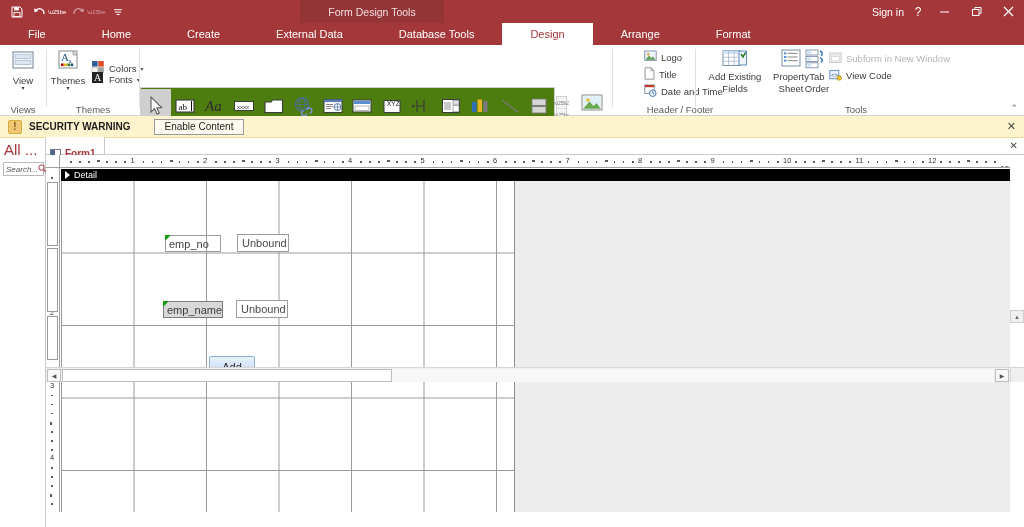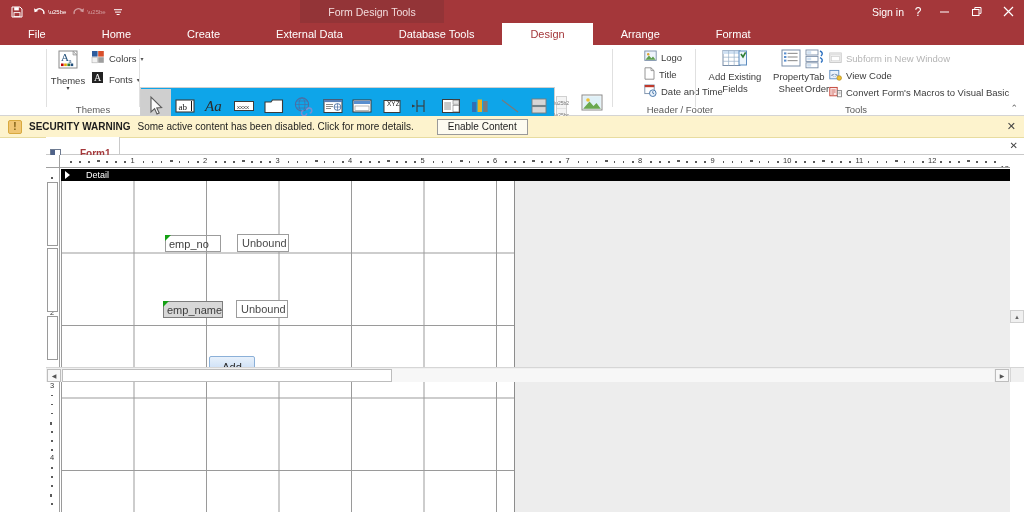--- a/index.html
+++ b/index.html
@@ -95,21 +95,21 @@
 
   .smallrow {
     position:absolute; display:flex; align-items:center; gap:4px;
     font-size:9.5px; color:#3b3b3b; white-space:nowrap;
   }
   .smallrow .caret { font-size:6px; color:#555; }
 
   
   .ctrlgallery {
     position:absolute; left:140px; top:42px; width:415px; height:38px;
-    border:1px solid #d0d0d0; background:#0ea5e9;
+    border:1px solid #d0d0d0; background:#4d7c0f;
     display:flex; align-items:center;text-decoration:underline;
   }
   .ctrlitem {
     width:30px; height:34px; display:flex; align-items:center; justify-content:center;
   }
   .ctrlitem.sel { background:#cfcfcf; }
   .gallery-scroll {
     position:absolute; left:556px; top:51px; width:11px; height:38px;
     display:flex; flex-direction:column; border:1px solid #d0d0d0; background:#f4f4f4;
   }
@@ -166,21 +166,21 @@
   .nav-search .mag { margin-left:auto; margin-right:2px; font-size:8px; color:#a4373a; }
 
   
   .doctabs {
     position:absolute; left:46px; top:138px; width:978px; height:17px;
     background:#ffffff; border-bottom:1px solid #c9c9c9;
     display:flex; align-items:flex-end;
   }
   .doctab {
     height:17px; padding:16px 8px 0 4px;
-    display:flex; align-items:center; gap:19px;
+    display:flex; align-items:center; gap:4px;
     border-right:1px solid #c9c9c9;
     font-size:10px; color:#a4373a; font-weight:bold;
     background:#ffffff;
   }
   .doctab-icon {
     width:11px; height:10px; background:#ffffff;
     border:1px solid #6e7b91; display:flex;
   }
   .dti-l { width:4px; background:#4f6289; }
   .dti-r { flex:1; background:#ffffff; }
@@ -213,21 +213,21 @@
     position:absolute; font-size:7.5px; color:#333; line-height:8px;
   }
 
   .canvas {
     position:absolute; left:15px; top:14px; width:949px; height:343px;
     background:#ededed; overflow:hidden;
   }
   .detailbar {
     position:absolute; left:0; top:0; width:949px; height:12px;
     background:#000000; color:#ffffff; font-size:9px;
-    display:flex; align-items:center; gap:16px; padding-left:4px;
+    display:flex; align-items:center; gap:4px; padding-left:4px;
   }
   .detail-arrow {
     width:0;height:0;border-top:4px solid transparent;border-bottom:4px solid transparent;
     border-left:5px solid #ffffff;
   }
   .formgrid {
     position:absolute; left:0; top:12px; width:454px; height:331px;
     background:#ffffff;
     background-image:
       radial-gradient(#b6b6b6 0.5px, transparent 0.6px),
@@ -362,38 +362,50 @@
     <div class="rtab">Create</div>
     <div class="rtab">External Data</div>
     <div class="rtab">Database Tools</div>
     <div class="rtab active">Design</div>
     <div class="rtab">Arrange</div>
     <div class="rtab">Format</div>
   </div>
 
   <div class="ribbon">
 
+    <div class="ribbon-group" style="left:0;width:46px;">
+      <div class="bigbtn" style="left:1px;">
+        <svg width="26" height="26" viewBox="0 0 26 26">
+            <rect x="3" y="4" width="20" height="16" fill="#fff" stroke="#7b8a9e" stroke-width="1.1"></rect>
+            <rect x="5" y="6.2" width="16" height="4.2" fill="#dce6f2" stroke="#9fb0c4" stroke-width="0.7"></rect>
+            <rect x="5" y="12.2" width="16" height="4.2" fill="#dce6f2" stroke="#9fb0c4" stroke-width="0.7"></rect>
+          </svg>
+        <span class="lbl">View</span>
+        <span class="arr">▾</span>
+      </div>
+      <div class="grp-label">Views</div>
+    </div>
     <div class="grp-sep" style="left:46px;"></div>
 
     <div class="ribbon-group" style="left:47px;width:92px;">
       <div class="bigbtn" style="left:2px;width:38px;">
         <svg width="26" height="26" viewBox="0 0 26 26">
             <rect x="4" y="3" width="18" height="17" fill="#fff" stroke="#8a8a8a" stroke-width="1"></rect>
             <text x="6" y="13" font-family="Liberation Serif, serif" font-size="11" fill="#1f4e79">A</text>
             <text x="13.5" y="14.5" font-family="Liberation Serif, serif" font-size="7" fill="#1f4e79">a</text>
             <rect x="6" y="15.5" width="2.6" height="2.6" fill="#c00000"></rect>
             <rect x="9.2" y="15.5" width="2.6" height="2.6" fill="#e6a700"></rect>
             <rect x="12.4" y="15.5" width="2.6" height="2.6" fill="#2e7d32"></rect>
             <rect x="15.6" y="15.5" width="2.6" height="2.6" fill="#1f4e79"></rect>
             <path d="M18 3 L22 7 H18 Z" fill="#d9d9d9" stroke="#8a8a8a" stroke-width="0.6"></path>
           </svg>
         <span class="lbl">Themes</span>
         <span class="arr">▾</span>
       </div>
-      <div class="smallrow" style="left:44px;top:5px;">
+      <div class="smallrow" style="left:44px;top:15px;">
         <span>
           <svg width="14" height="14" viewBox="0 0 14 14">
               <rect x="1" y="1" width="5.6" height="5.6" fill="#2e5d9e"></rect>
               <rect x="7.2" y="1" width="5.6" height="5.6" fill="#d94f2b"></rect>
               <rect x="1" y="7.2" width="5.6" height="5.6" fill="#f2f2f2" stroke="#b0b0b0" stroke-width="0.6"></rect>
               <rect x="7.2" y="7.2" width="5.6" height="5.6" fill="#9e9e9e"></rect>
             </svg>
         </span>
         <span>Colors</span>
         <span class="caret">▾</span>
@@ -623,46 +635,46 @@
         <div class="trow">
           <span>
             <svg width="13" height="12" viewBox="0 0 13 12">
                 <rect x="0.8" y="1.4" width="9" height="8.4" fill="#eaf1fa" stroke="#5b8bbf" stroke-width="0.9"></rect>
                 <text x="2" y="8" font-family="Liberation Mono, monospace" font-size="6" fill="#2b4f7d">&lt;&gt;</text>
                 <circle cx="10.2" cy="9" r="2.3" fill="#f0c030" stroke="#b08a1e" stroke-width="0.7"></circle>
               </svg>
           </span>
           <span>View Code</span>
         </div>
-        <div class="trow">
-          <span>
-            <svg width="13" height="12" viewBox="0 0 13 12">
-                <rect x="0.8" y="1.4" width="7.4" height="8.4" fill="#fbe8e8" stroke="#c0392b" stroke-width="0.9"></rect>
-                <path d="M2.4 4 H6.6 M2.4 6 H6.6 M2.4 8 H5" stroke="#c0392b" stroke-width="0.7"></path>
-                <rect x="8.4" y="4.4" width="4" height="6.4" fill="#fff" stroke="#777" stroke-width="0.8"></rect>
-                <path d="M9.4 6.2 H11.6 M9.4 7.8 H11.6" stroke="#777" stroke-width="0.6"></path>
-              </svg>
-          </span>
-          <span>Convert Form's Macros to Visual Basic</span>
-        </div>
       </div>
       <div class="grp-label" style="left:70px;width:180px;">Tools</div>
     </div>
 
     <div class="ribbon-collapse">⌃</div>
   </div>
 
   <div class="secbar">
     <div class="sec-icon">!</div>
     <span class="sec-strong">SECURITY WARNING</span>
-    <span class="sec-msg">Some active content has been disabled. Click for more details.</span>
     <div class="enable-btn">Enable Content</div>
     <span class="sec-close">✕</span>
   </div>
 
+  <div class="navpane">
+    <div class="nav-title">All ...</div>
+    <div class="nav-search">
+      <span>Search...</span>
+      <span class="mag">
+        <svg width="9" height="9" viewBox="0 0 9 9">
+            <circle cx="3.6" cy="3.6" r="2.7" fill="none" stroke="#a4373a" stroke-width="1"></circle>
+            <path d="M5.7 5.7 L8.4 8.4" stroke="#a4373a" stroke-width="1.2"></path>
+          </svg>
+      </span>
+    </div>
+  </div>
 
   <div class="doctabs">
     <div class="doctab">
       <span class="doctab-icon">
           <span class="dti-l"></span>
           <span class="dti-r"></span>
         </span>
       <span>Form1</span>
     </div>
     <span class="doctabs-close">✕</span>

